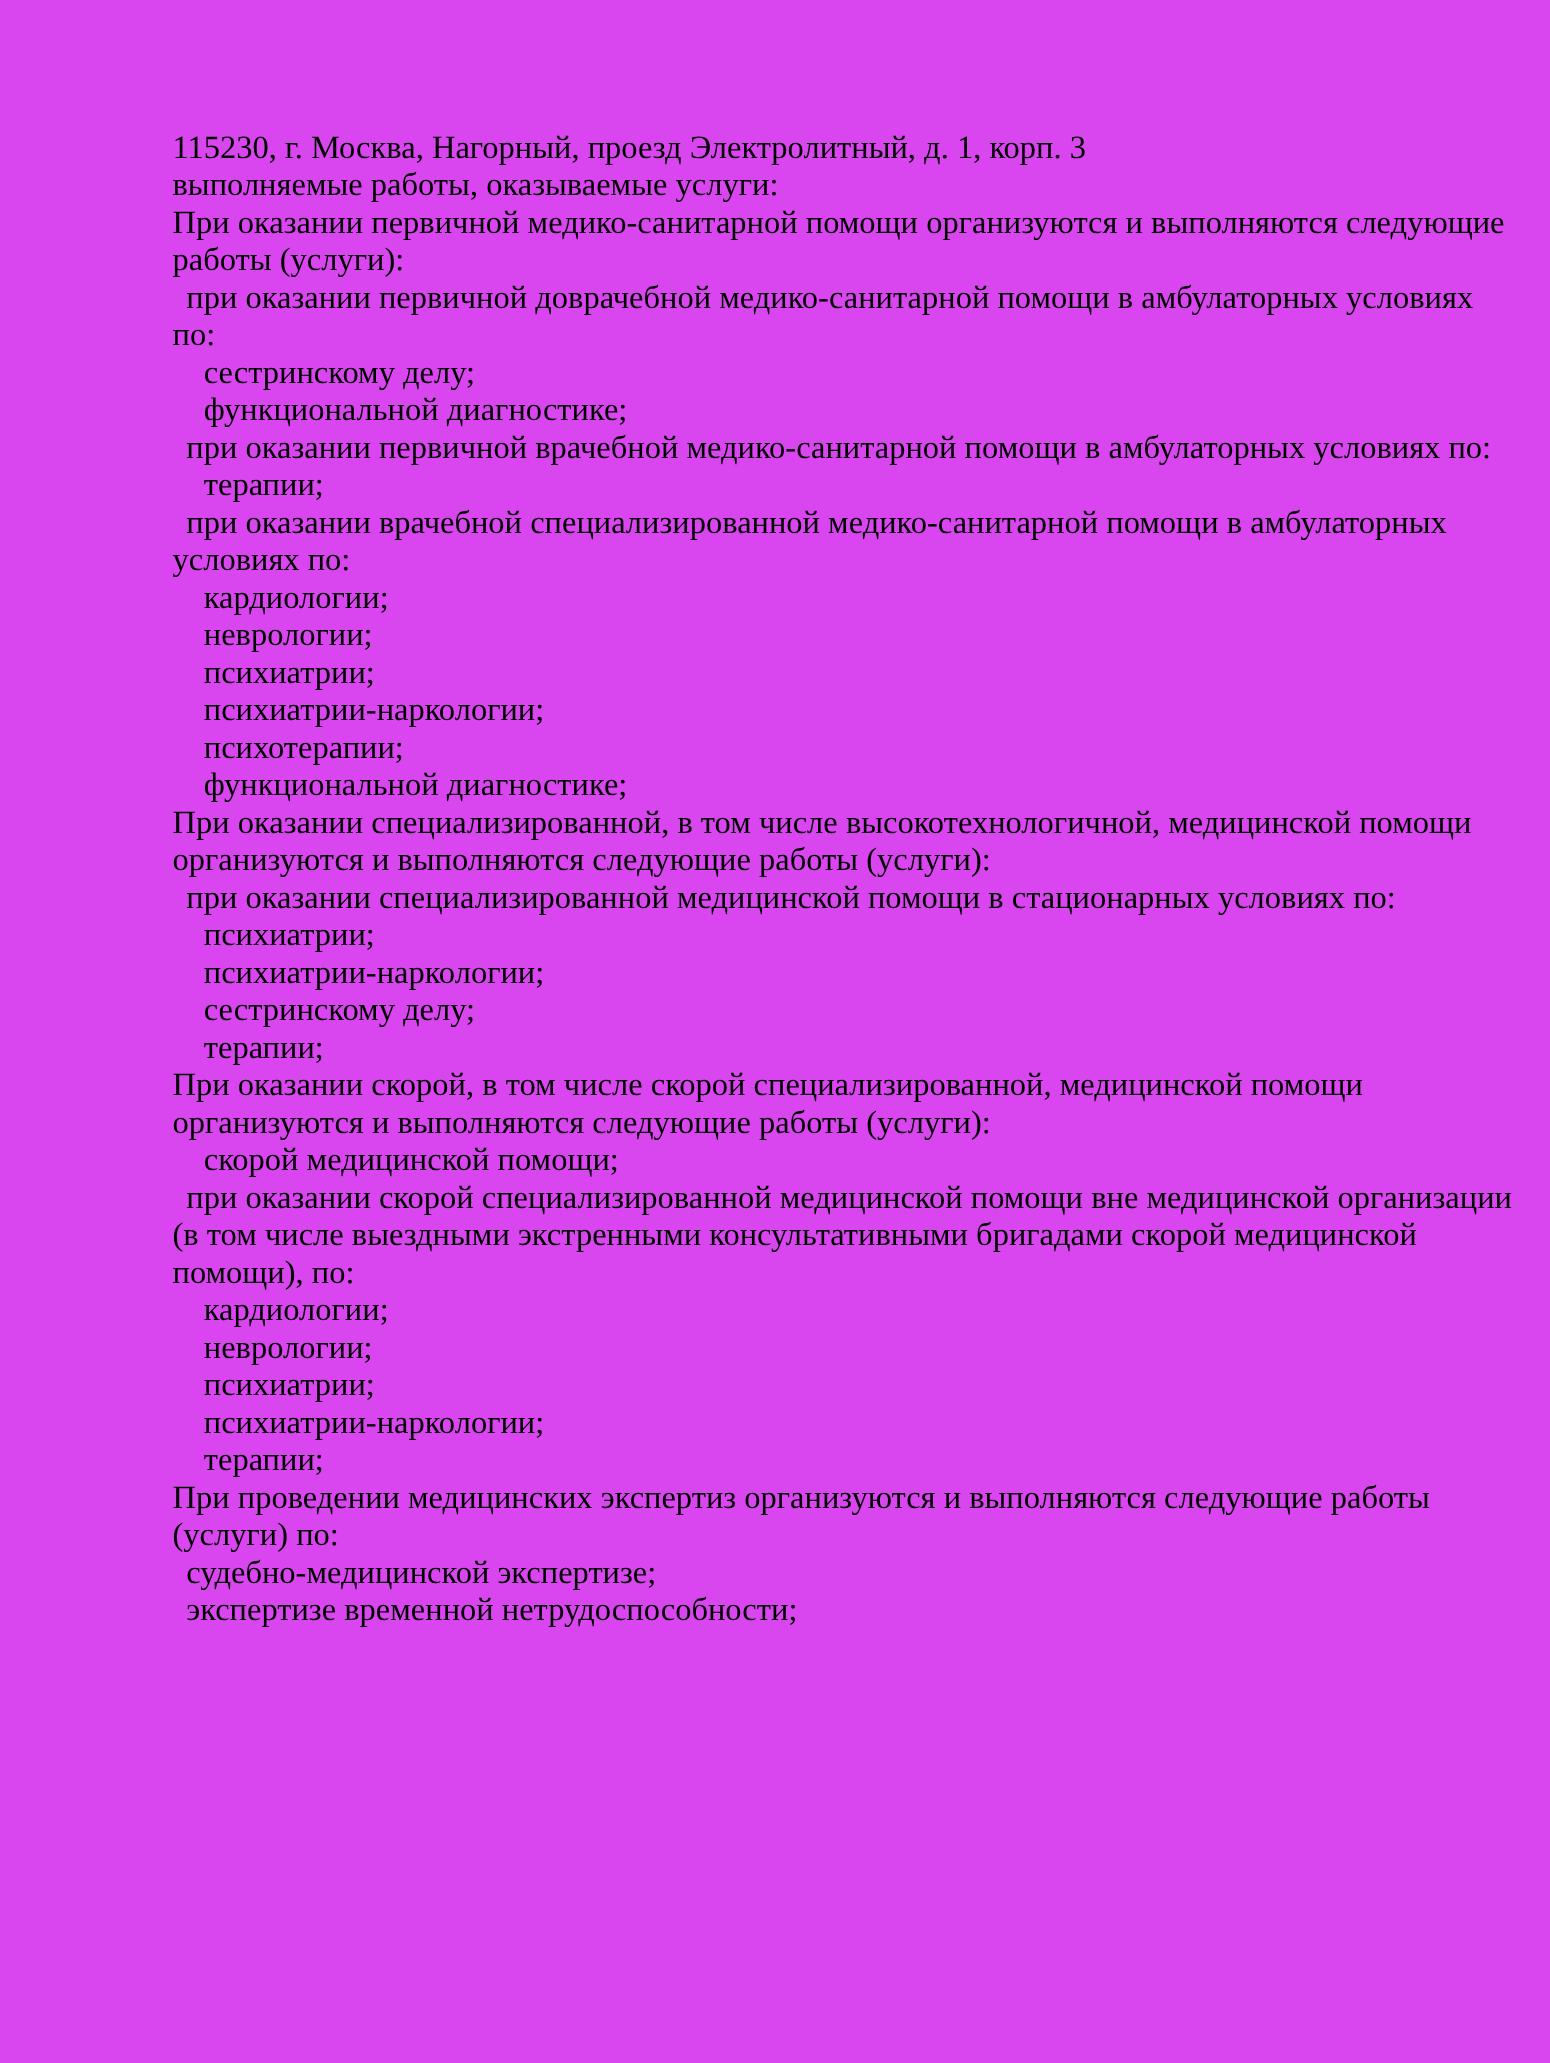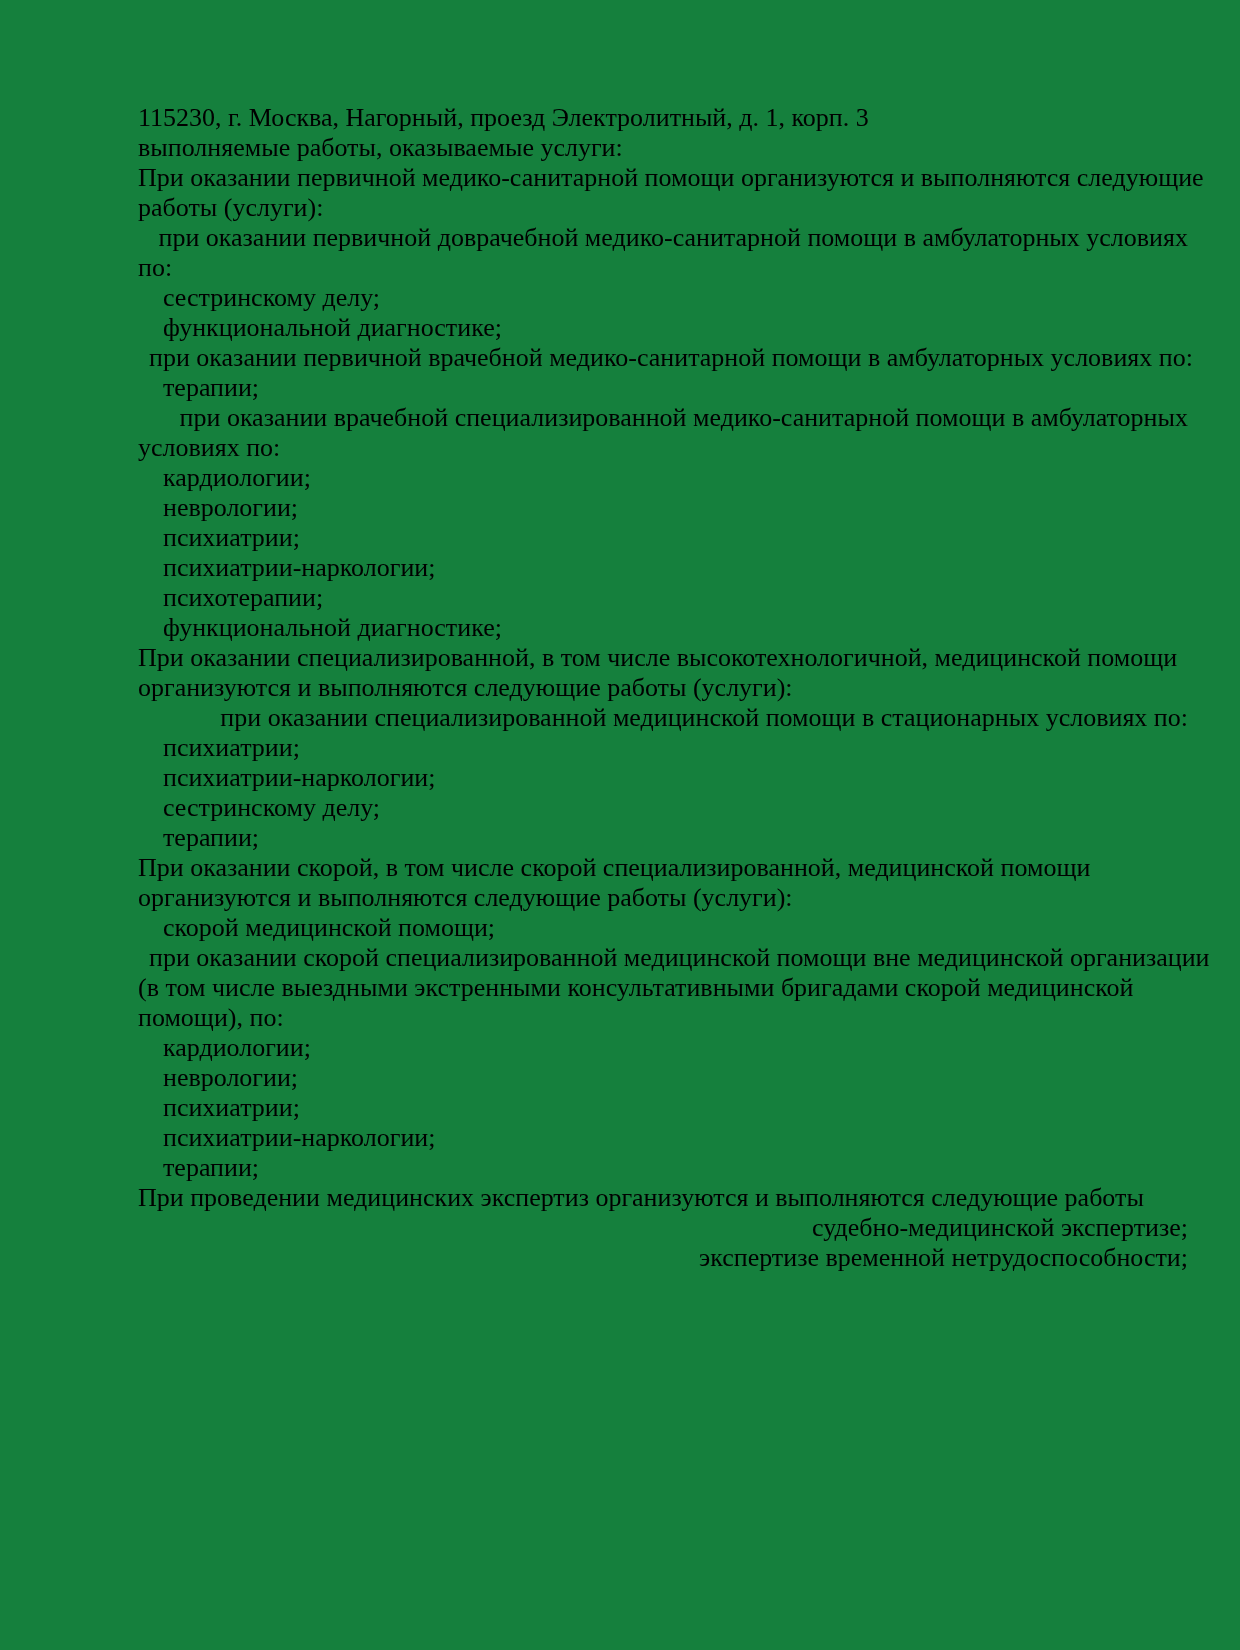--- a/index.html
+++ b/index.html
@@ -12,38 +12,38 @@
     height: 1650px;
     position: relative;
     overflow: hidden;
   }
   .page {
     position: absolute;
     left: 0;
     top: 0;
     width: 1240px;
     height: 1650px;
-    background: #15803d;
+    background: #d946ef;
   }
   .doc-text {
     position: absolute;
     left: 138px;
     top: 103px;
     width: 1050px;
     font-family: "Liberation Serif", "DejaVu Serif", serif;
     font-size: 26px;
     line-height: 30px;
     color: #000000;
     white-space: nowrap;
   }
   .line {
     height: 30px;
   }
   .indent-0 { padding-left: 0; }
-  .indent-1 { padding-left: 11px; text-align: right; }
+  .indent-1 { padding-left: 11px; }
   .indent-2 { padding-left: 25px; }
 </style>
 </head>
 <body>
 
 <div class="page">
   <div class="doc-text">
       <div class="line indent-0">115230, г. Москва, Нагорный, проезд Электролитный, д. 1, корп. 3</div>
       <div class="line indent-0">выполняемые работы, оказываемые услуги:</div>
       <div class="line indent-0">При оказании первичной медико-санитарной помощи организуются и выполняются следующие</div>
@@ -74,16 +74,17 @@
       <div class="line indent-2">скорой медицинской помощи;</div>
       <div class="line indent-1">при оказании скорой специализированной медицинской помощи вне медицинской организации</div>
       <div class="line indent-0">(в том числе выездными экстренными консультативными бригадами скорой медицинской</div>
       <div class="line indent-0">помощи), по:</div>
       <div class="line indent-2">кардиологии;</div>
       <div class="line indent-2">неврологии;</div>
       <div class="line indent-2">психиатрии;</div>
       <div class="line indent-2">психиатрии-наркологии;</div>
       <div class="line indent-2">терапии;</div>
       <div class="line indent-0">При проведении медицинских экспертиз организуются и выполняются следующие работы</div>
+      <div class="line indent-0">(услуги) по:</div>
       <div class="line indent-1">судебно-медицинской экспертизе;</div>
       <div class="line indent-1">экспертизе временной нетрудоспособности;</div>
     </div>
 </div>
 
 </body></html>

